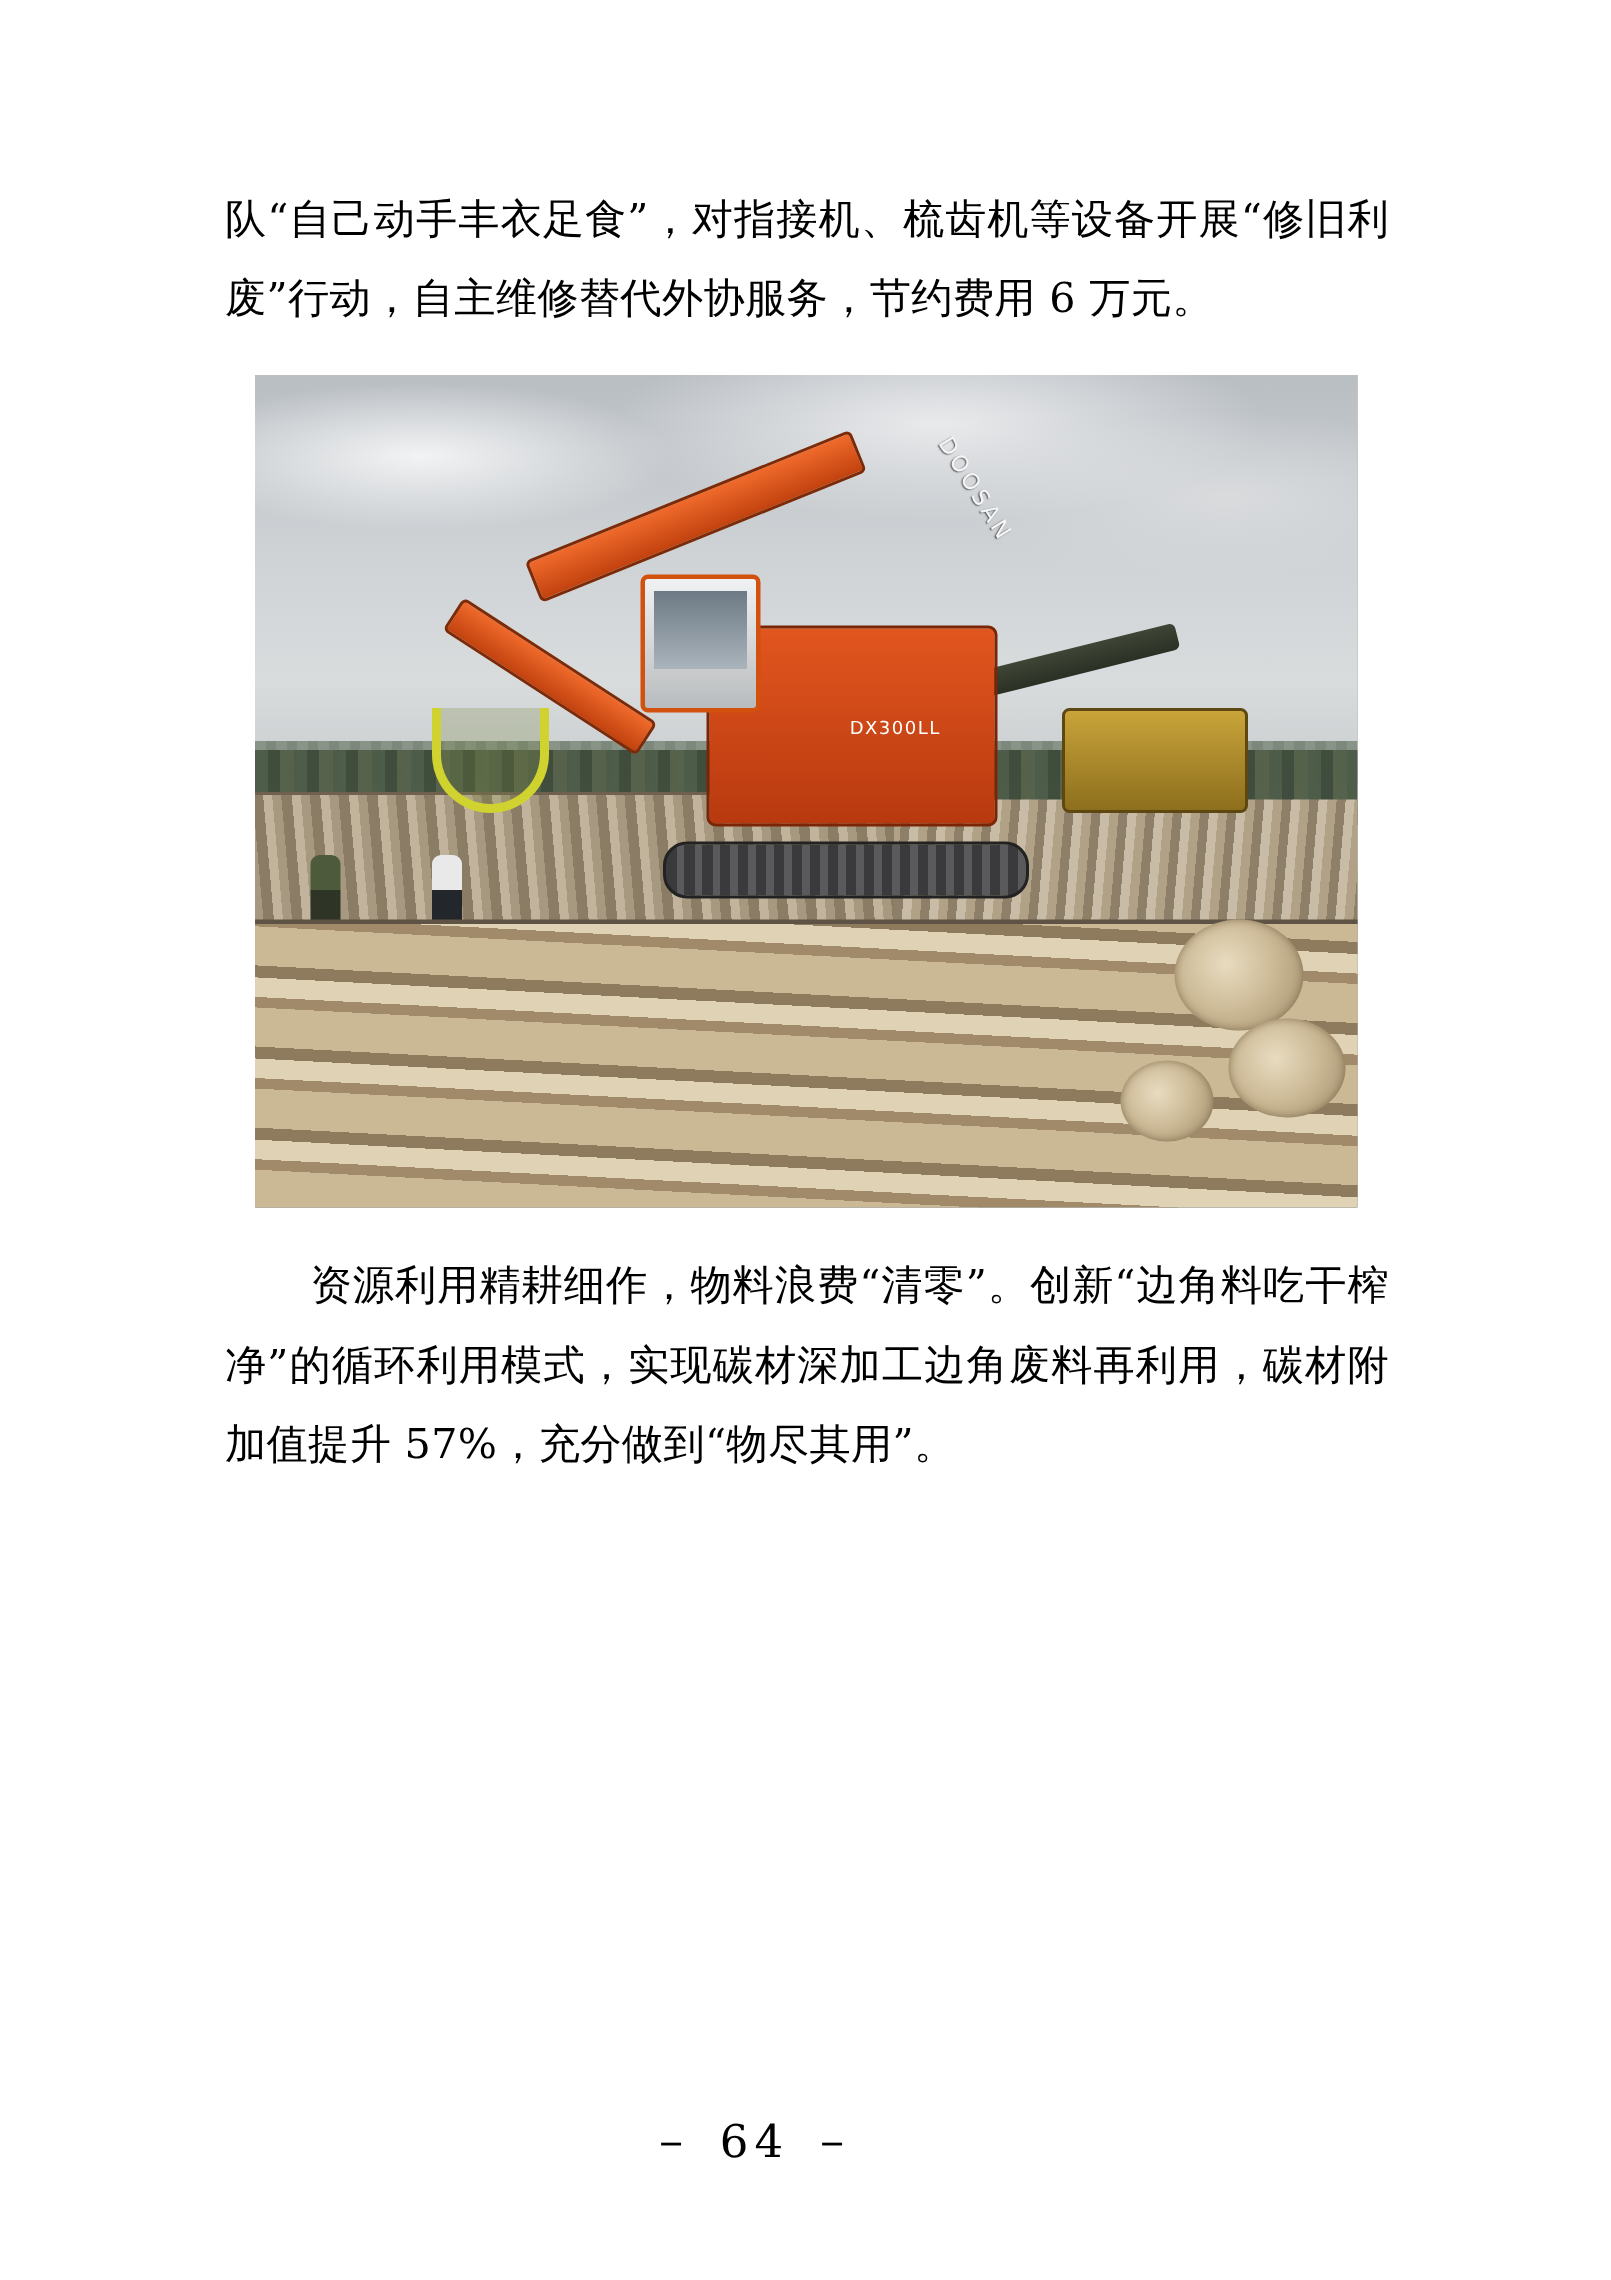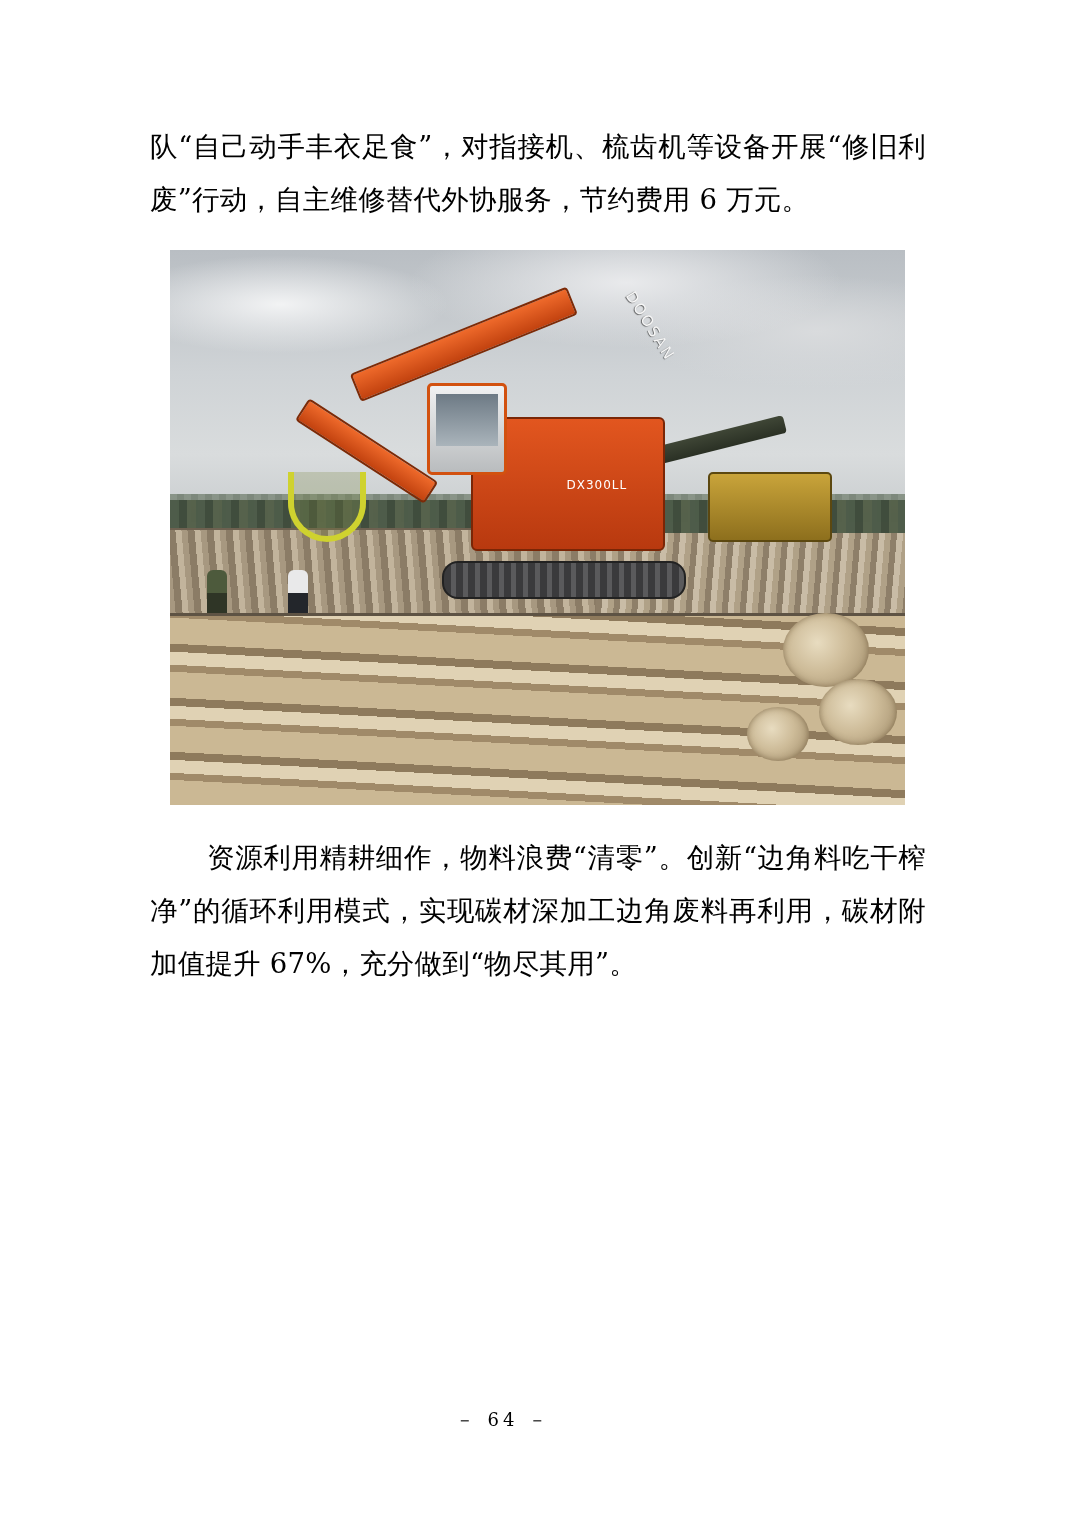--- a/index.html
+++ b/index.html
@@ -183,21 +183,21 @@
     font-family: "DejaVu Sans", sans-serif;
     font-size: 12px;
     letter-spacing: 1px;
     text-align: center;
   }
   .footer {
     position: absolute;
     left: 0; right: 0;
     top: 1408px;
     text-align: center;
-    font-size: 18px;
+    font-size: 30px;
     letter-spacing: 4px;
     font-family: "DejaVu Serif", "Liberation Serif", serif;
   }
 </style>
 </head>
 <body>
 
 <div class="page">
 
   <div class="content">
@@ -227,17 +227,17 @@
 
       <div class="person p1"></div>
       <div class="person p2"></div>
 
       <div class="logs-front"></div>
       <div class="log-butt b1"></div>
       <div class="log-butt b2"></div>
       <div class="log-butt b3"></div>
     </div>
 
-    <p class="para indent">资源利用精耕细作，物料浪费“清零”。创新“边角料吃干榨净”的循环利用模式，实现碳材深加工边角废料再利用，碳材附加值提升 67%，充分做到“物尽其用”。</p>
+    <p class="para indent">资源利用精耕细作，物料浪费“清零”。创新“边角料吃干榨净”的循环利用模式，实现碳材深加工边角废料再利用，碳材附加值提升 57%，充分做到“物尽其用”。</p>
   </div>
 
   <div class="footer">－ 64 －</div>
 </div>
 
 </body></html>

